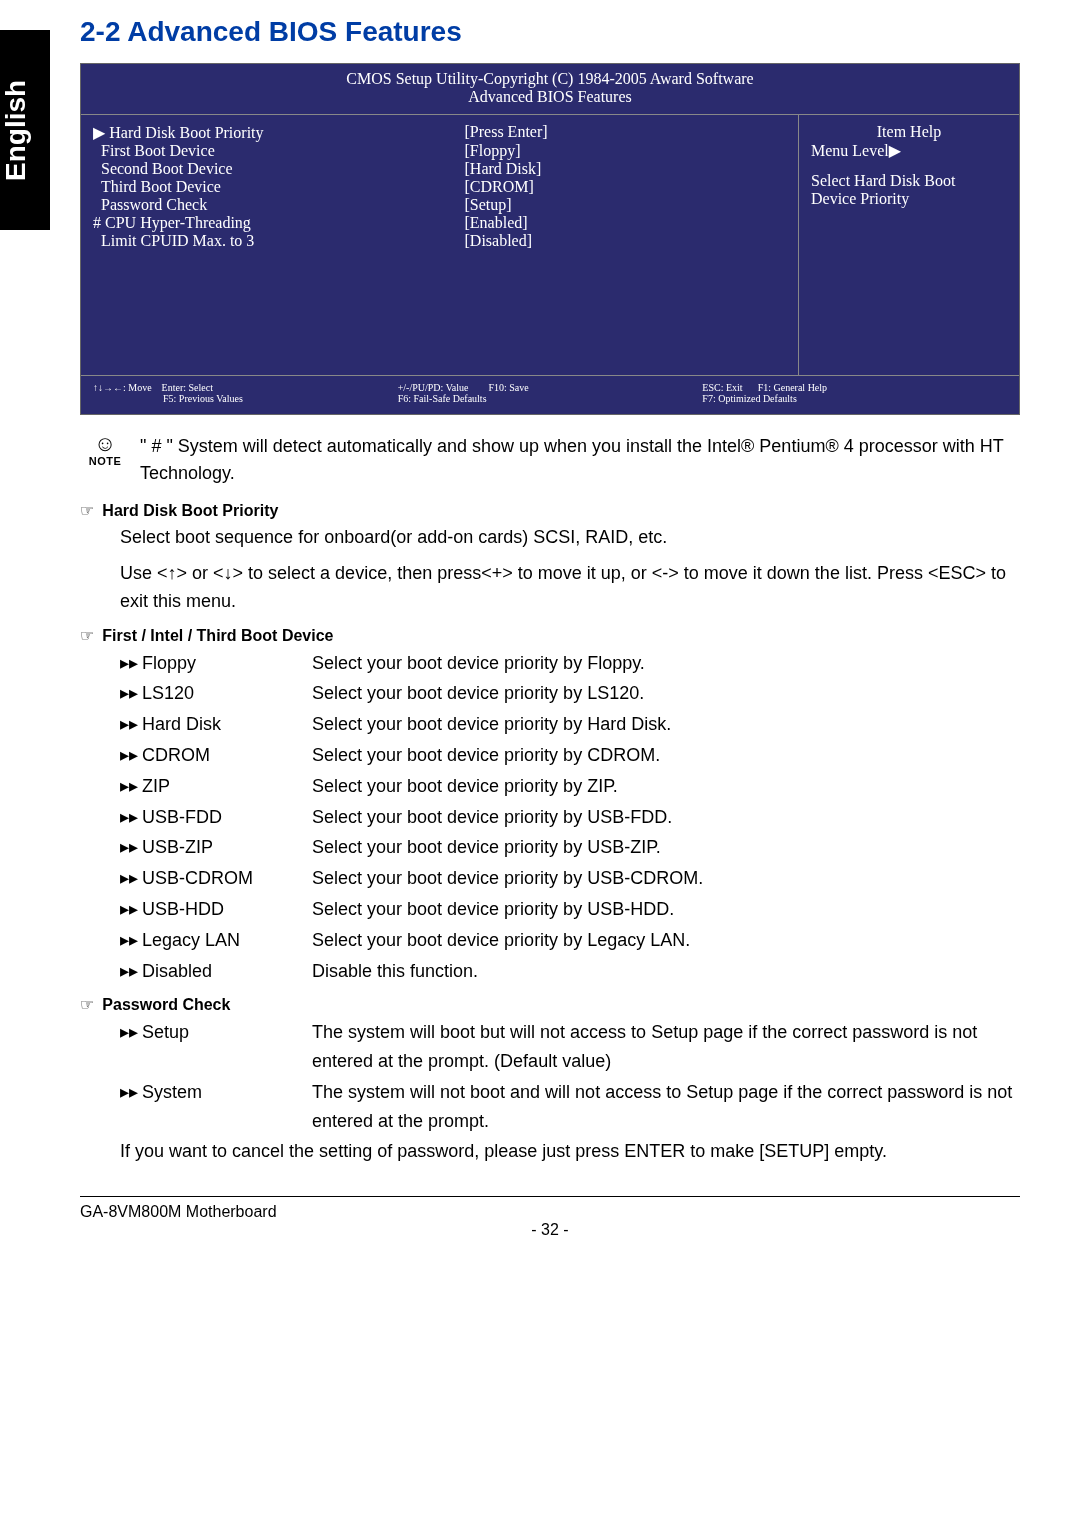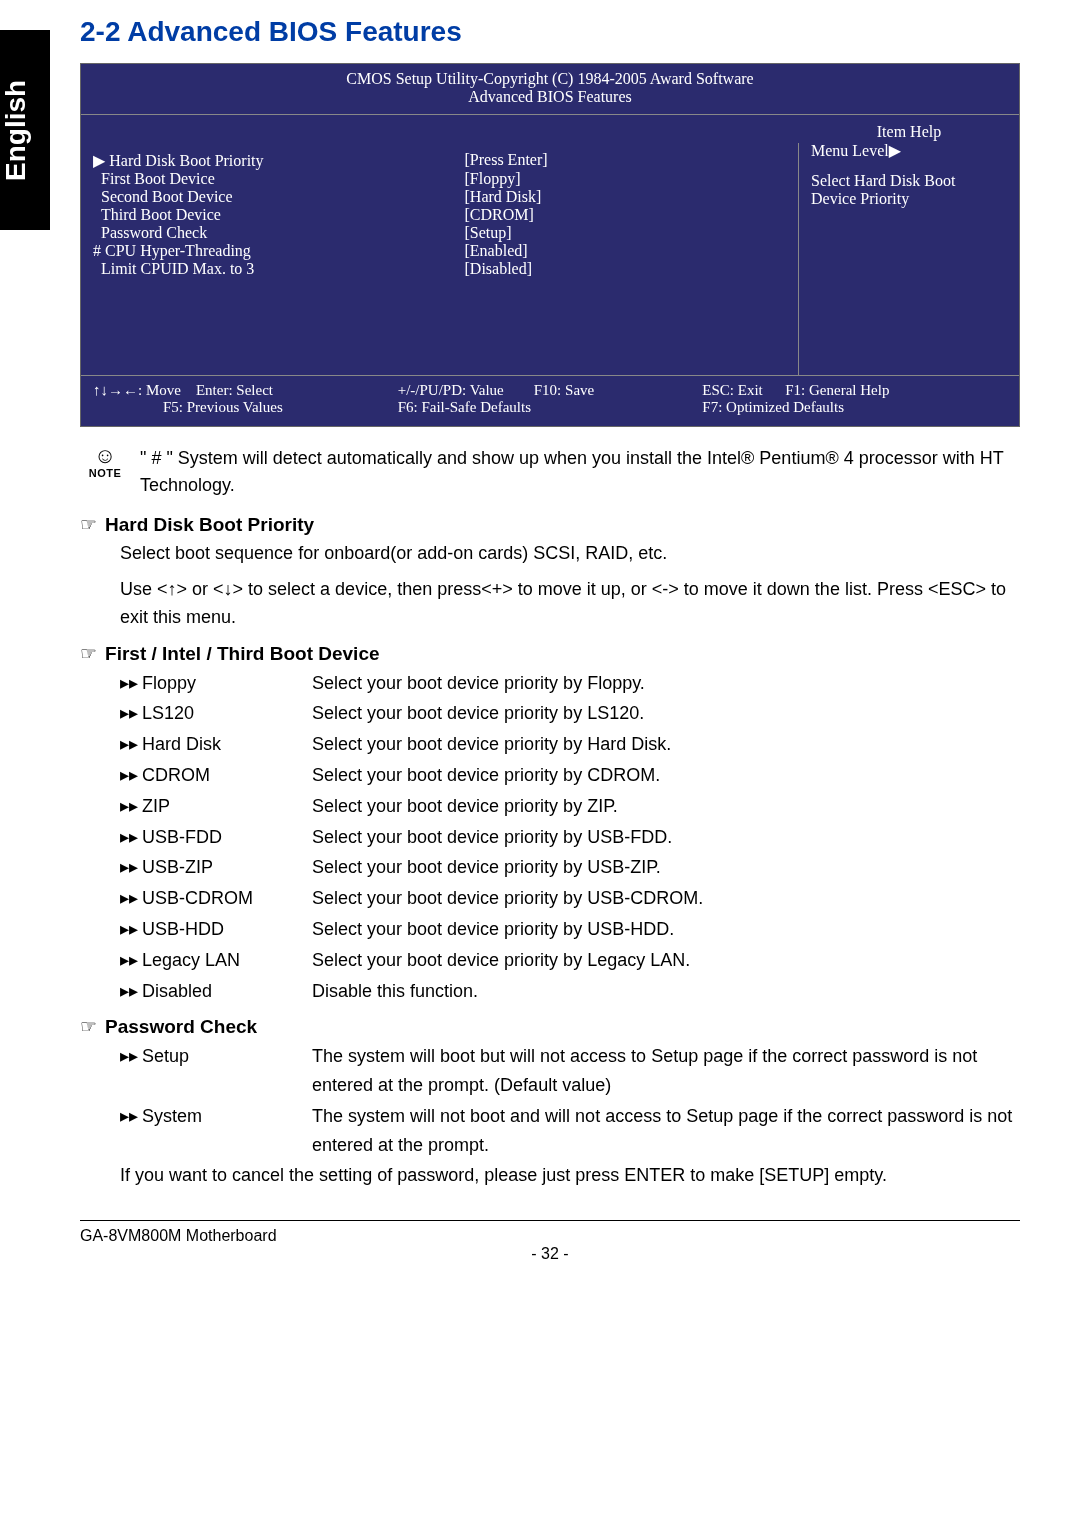--- a/index.html
+++ b/index.html
@@ -52,35 +52,34 @@
   .bios-header .line1 { display:block; }
   .bios-header .line2 { display:block; }
   .bios-body {
     display: flex;
     min-height: 260px;
   }
   .bios-left {
     flex: 1;
     padding: 8px 12px;
     border-right: 1px solid #888;
-    margin-top: 28px;
   }
   .bios-right {
     width: 220px;
     padding: 8px 12px;
   }
   .bios-row { display:flex; justify-content:space-between; }
   .bios-row .lbl { flex:1; }
   .bios-row .val { flex:1; text-align:left; padding-left:50px; }
   .bios-footer {
     border-top: 1px solid #888;
     padding: 6px 12px 10px 12px;
     display:flex;
     justify-content:space-between;
-    font-size:15px;
+    font-size:10px;
   }
   .bios-footer .col { flex:1; }
   .help-title { text-align:center; display:block; margin-bottom:0;}
   .note-section {
     display:flex;
     align-items:flex-start;
     margin: 18px 0 14px 0;
     gap:10px;
   }
   .note-icon {
@@ -96,21 +95,21 @@
   }
   .note-icon .label {
     font-weight:bold;
     font-size:11px;
     letter-spacing:0.5px;
     text-align:right;
   }
   .note-text { flex:1; line-height:1.5; font-size:18px;}
   .subhead {
     font-weight:bold;
-    font-size:19px;
+    font-size:16px;
     margin: 10px 0 4px 0;
   }
   .subhead .hand {
     display:inline-block;
     margin-right:8px;
     font-weight:normal;
   }
   .body-indent {
     padding-left: 40px;
     line-height:1.55;

